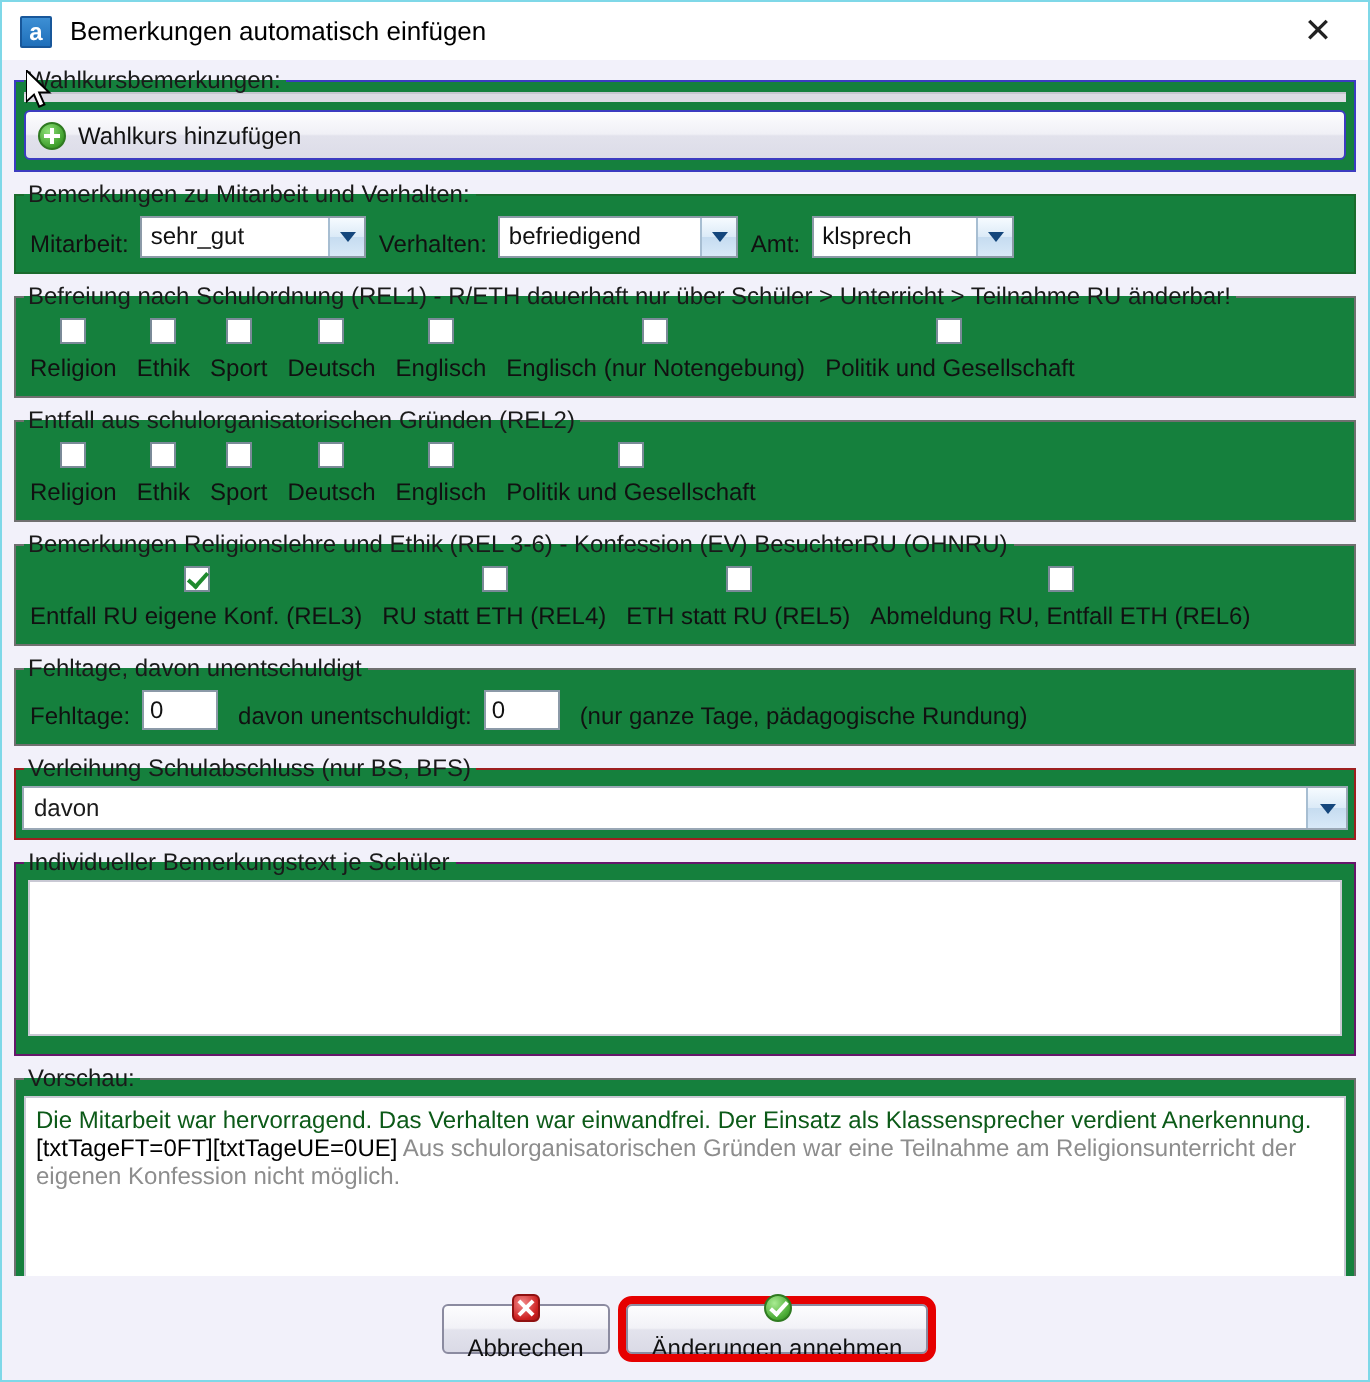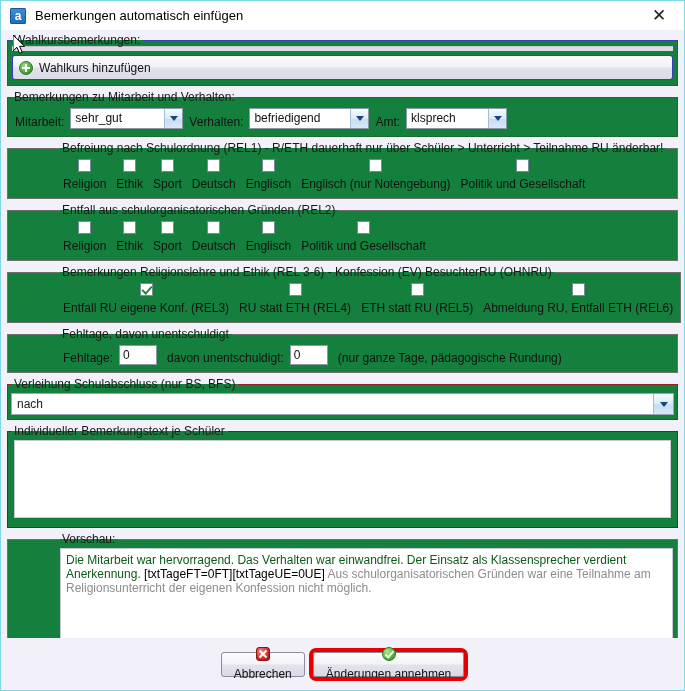--- a/index.html
+++ b/index.html
@@ -91,21 +91,21 @@
     margin-left: 4px;
     color: #1a1a1a;
     line-height: 12px;
   }
   fieldset.grp .body {
     padding: 5px 7px 7px 7px;
   }
 
   fieldset.b-blue   { border-color: #3c3cc0; }
   fieldset.b-green  { border-color: #1a6b2d; }
-  fieldset.b-gray   { border-color: #707070; padding-left: 48px; }
+  fieldset.b-gray   { border-color: #707070; }
   fieldset.b-red    { border-color: #9d2020; }
   fieldset.b-purple { border-color: #66176b; }
 
   
   .wk-sep {
     height: 4px;
     background: #dcdce4;
     border-top: 1px solid #c6c6d0;
     margin: 0 0 4px 0;
   }
@@ -488,21 +488,21 @@
           <input class="numfield" type="text" value="0" style="">
           <span class="hint" style="margin-left:4px;">(nur ganze Tage, pädagogische Rundung)</span>
         </div>
       </div>
     </fieldset>
 
     <fieldset class="grp b-red">
       <legend>Verleihung Schulabschluss (nur BS, BFS)</legend>
       <div class="body" style="padding:3px 3px 4px 3px;">
         <div class="combo-wide">
-          <span class="val">nach</span>
+          <span class="val">davon</span>
           <span class="arrow"></span>
         </div>
       </div>
     </fieldset>
 
     <fieldset class="grp b-purple">
       <legend>Individueller Bemerkungstext je Schüler</legend>
       <div class="body" style="padding:3px 6px 6px 6px;">
         <textarea class="txtarea ta-individual" placeholder="" style=""></textarea>
       </div>

